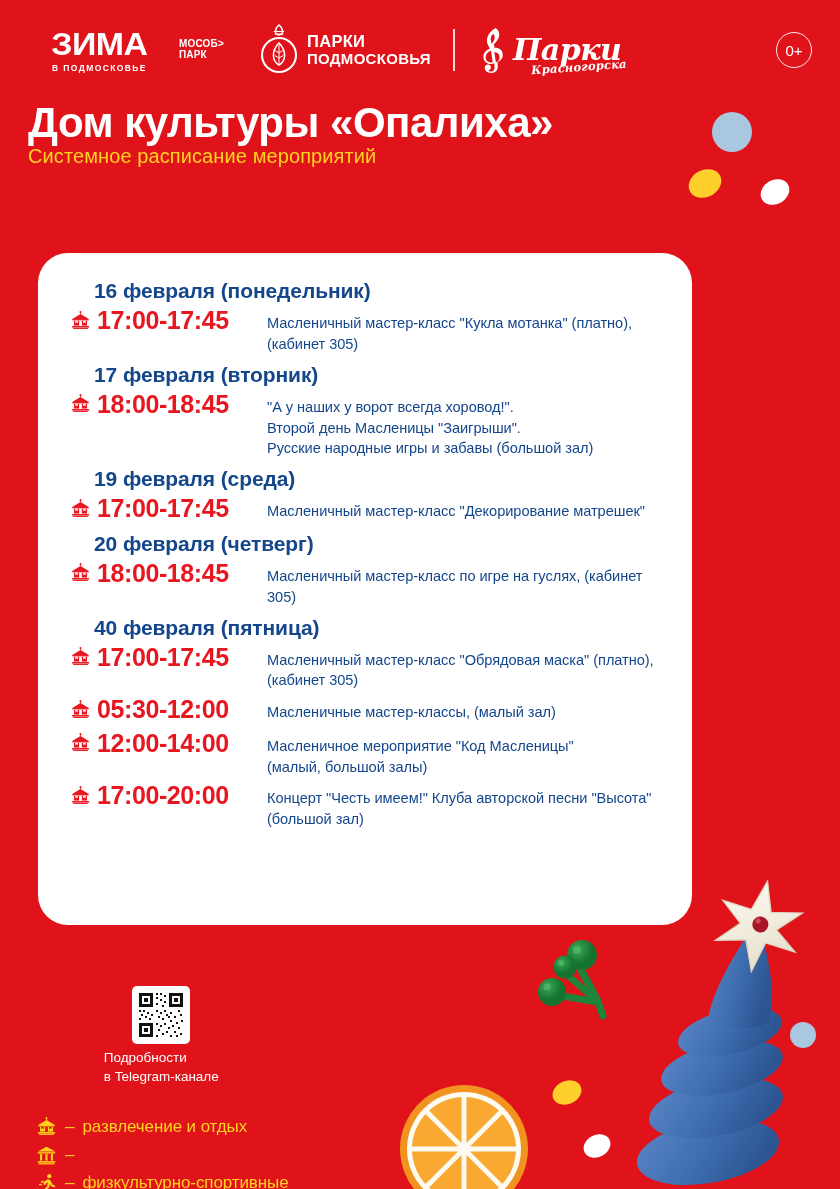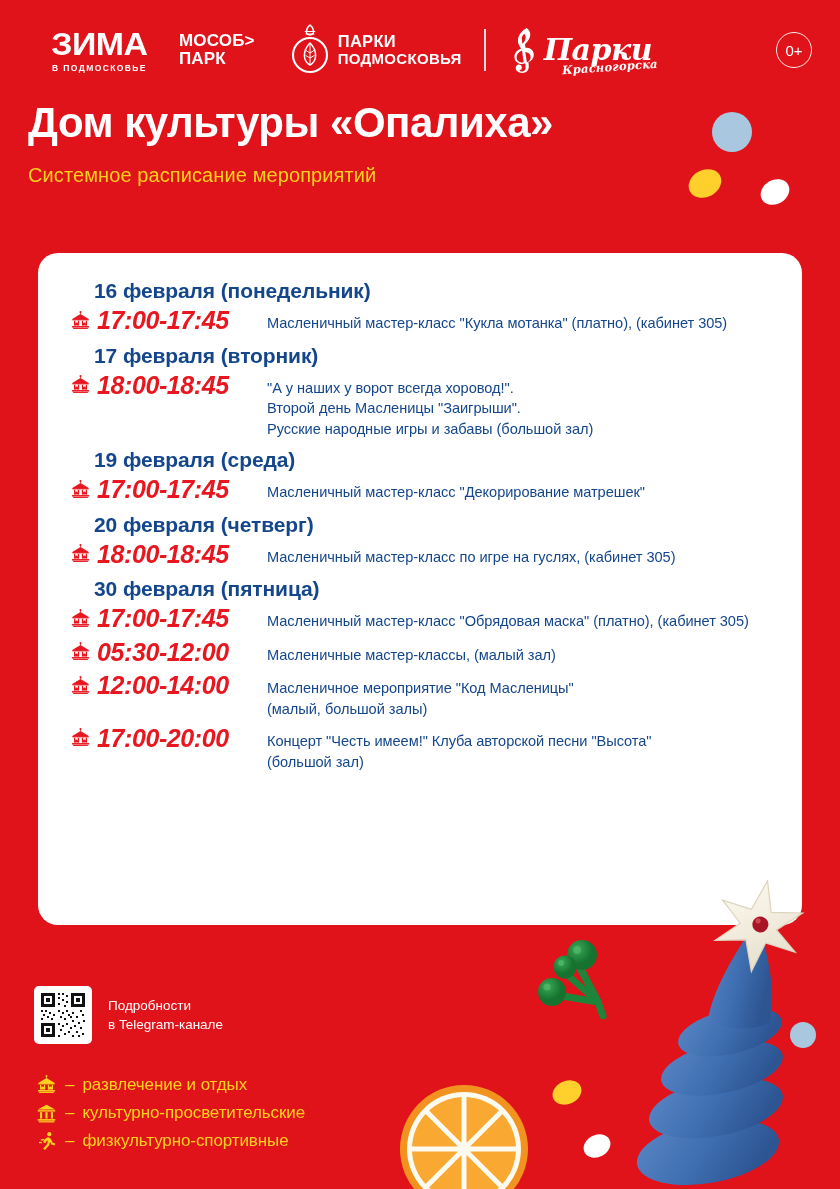--- a/index.html
+++ b/index.html
@@ -52,21 +52,21 @@
     font-weight: 700;
     color: #ffffff;
     letter-spacing: 1.4px;
     margin-top: 3px;
     text-transform: uppercase;
   }
 
   .logo-mosobl {
     margin-left: 32px;
     color: #fff;
-    font-size: 17px;
+    font-size: 10px;
     font-weight: 700;
     line-height: 1.08;
     letter-spacing: 0.2px;
   }
 
   .logo-parki-mo {
     margin-left: 36px;
     display: flex;
     align-items: center;
     gap: 9px;
@@ -144,45 +144,44 @@
     font-size: 42px;
     font-weight: 700;
     line-height: 1.08;
     letter-spacing: -0.5px;
     white-space: nowrap;
   }
   .poster-subtitle {
     color: #ffd21e;
     font-size: 20px;
     font-weight: 400;
-    margin-top: 19px;
     letter-spacing: 0.1px;
   }
 
   
   .dot { position: absolute; border-radius: 50%; }
   .dot-blue-1  { left: 712px; top: 112px; width: 40px; height: 40px; background: #aac7e0; }
   .dot-yellow-1{ left: 688px; top: 170px; width: 34px; height: 27px; background: #ffcf2c;
                  border-radius: 50%; transform: rotate(-28deg); }
   .dot-white-1 { left: 760px; top: 180px; width: 30px; height: 24px; background: #ffffff;
                  border-radius: 50%; transform: rotate(-30deg); }
   .dot-blue-2  { left: 790px; top: 1022px; width: 26px; height: 26px; background: #aac7e0; }
   .dot-yellow-2{ left: 552px; top: 1081px; width: 30px; height: 23px; background: #ffcf2c;
                  border-radius: 50%; transform: rotate(-25deg); }
   .dot-white-2 { left: 583px; top: 1135px; width: 28px; height: 22px; background: #ffffff;
                  border-radius: 50%; transform: rotate(-28deg); }
 
   
   .schedule-card {
     position: absolute;
     left: 38px; top: 253px;
-    width: 764px;
+    width: 654px;
     height: 672px;
     background: #ffffff;
-    border-radius: 20px;
+    border-radius: 30px;
     padding: 26px 30px 10px 30px;
     z-index: 3;
   }
 
   .day-group { margin-bottom: 2px; }
 
   .day-heading {
     color: #14468c;
     font-size: 21px;
     font-weight: 700;
@@ -209,21 +208,20 @@
   }
 
   .event-time {
     color: #e8161f;
     font-size: 25px;
     font-weight: 700;
     line-height: 1.18;
     white-space: nowrap;
     min-width: 168px;
     letter-spacing: -0.4px;
-    font-style: italic;
   }
 
   .event-desc {
     color: #14468c;
     font-size: 14.6px;
     line-height: 1.43;
     padding-top: 7px;
     padding-left: 2px;
     letter-spacing: -0.05px;
   }
@@ -245,21 +243,21 @@
   .decor-orange {
     position: absolute;
     left: 398px; top: 1083px;
     width: 132px; height: 132px;
     z-index: 2;
   }
 
   
   .footer { position: absolute; left: 34px; top: 986px; z-index: 5; }
 
-  .tg-row { display: flex; align-items: center; gap: 16px; }
+  .tg-row { display: flex; align-items: center; gap: 4px; flex-direction: column; }
   .qr-box {
     width: 58px; height: 58px;
     background: #ffffff;
     border-radius: 5px;
     padding: 3px;
   }
   .tg-text {
     color: #ffffff;
     font-size: 13.5px;
     line-height: 1.42;
@@ -427,21 +425,21 @@
       <path d="M3.6 19.2 h16.8 v1.3 H3.6 z" fill="#e8161f"></path>
     </svg>
           </span>
           <span class="event-time">18:00-18:45</span>
           <span class="event-desc">
             <span class="desc-line">Масленичный мастер-класс по игре на гуслях, (кабинет 305)</span>
           </span>
         </div>
       </div>
       <div class="day-group">
-        <div class="day-heading">30 февраля (пятница)</div>
+        <div class="day-heading">40 февраля (пятница)</div>
         <div class="event-row">
           <span class="event-icon">
             <svg viewBox="0 0 24 24" width="21" height="21">
       <path d="M12 1.2 L12 3.2" stroke="#e8161f" stroke-width="1.3"></path>
       <circle cx="12" cy="1.2" r="1.1" fill="#e8161f"></circle>
       <path d="M12 3.4 L2.6 9.2 L21.4 9.2 Z" fill="#e8161f"></path>
       <path d="M2.6 9.2 h18.8 v1.5 H2.6 z" fill="#e8161f"></path>
       <path d="M5.3 11 v5.6 M9.7 11 v5.6 M14.3 11 v5.6 M18.7 11 v5.6" stroke="#e8161f" stroke-width="1.5"></path>
       <path d="M5.3 16.6 c0-2.1 1-3.4 2.2-3.4 s2.2 1.3 2.2 3.4 z" fill="#e8161f"></path>
       <path d="M14.3 16.6 c0-2.1 1-3.4 2.2-3.4 s2.2 1.3 2.2 3.4 z" fill="#e8161f"></path>
@@ -682,21 +680,20 @@
       <path d="M12 2 L22 7.4 H2 Z" fill="#ffd21e"></path>
       <rect x="2" y="8.2" width="20" height="1.6" fill="#ffd21e"></rect>
       <rect x="4.6" y="10.4" width="2.4" height="7.4" fill="#ffd21e"></rect>
       <rect x="10.8" y="10.4" width="2.4" height="7.4" fill="#ffd21e"></rect>
       <rect x="17" y="10.4" width="2.4" height="7.4" fill="#ffd21e"></rect>
       <rect x="2" y="18.4" width="20" height="1.8" fill="#ffd21e"></rect>
       <rect x="3" y="20.8" width="18" height="1.4" fill="#ffd21e"></rect>
     </svg>
           </span>
           <span class="legend-dash">–</span>
-          <span class="legend-label">культурно-просветительские</span>
         </div>
         <div class="legend-row">
           <span class="legend-icon">
             <svg viewBox="0 0 24 24" width="21" height="21">
       <circle cx="15.2" cy="3.6" r="2.4" fill="#ffd21e"></circle>
       <path d="M13.8 7.2 c-1.8.4-3.2 1.5-4.2 3.2 l-1.4 2.4 2.2 1.2 1.4-2.3 1.9-.8 -1 4.1 -4.4 4.9 1.9 1.7 4.9-5.4 .9-3.6 1.6 2.9 3.6 1.1 .7-2.3 -2.8-.9 -1.8-3.6 c-.7-1.5-1.9-2.4-3.5-2.6z" fill="#ffd21e"></path>
       <path d="M5.6 9.2 h4 v1.7 h-4 z" fill="#ffd21e"></path>
       <path d="M3.4 12.4 h3.4 v1.6 H3.4 z" fill="#ffd21e"></path>
     </svg>
           </span>

